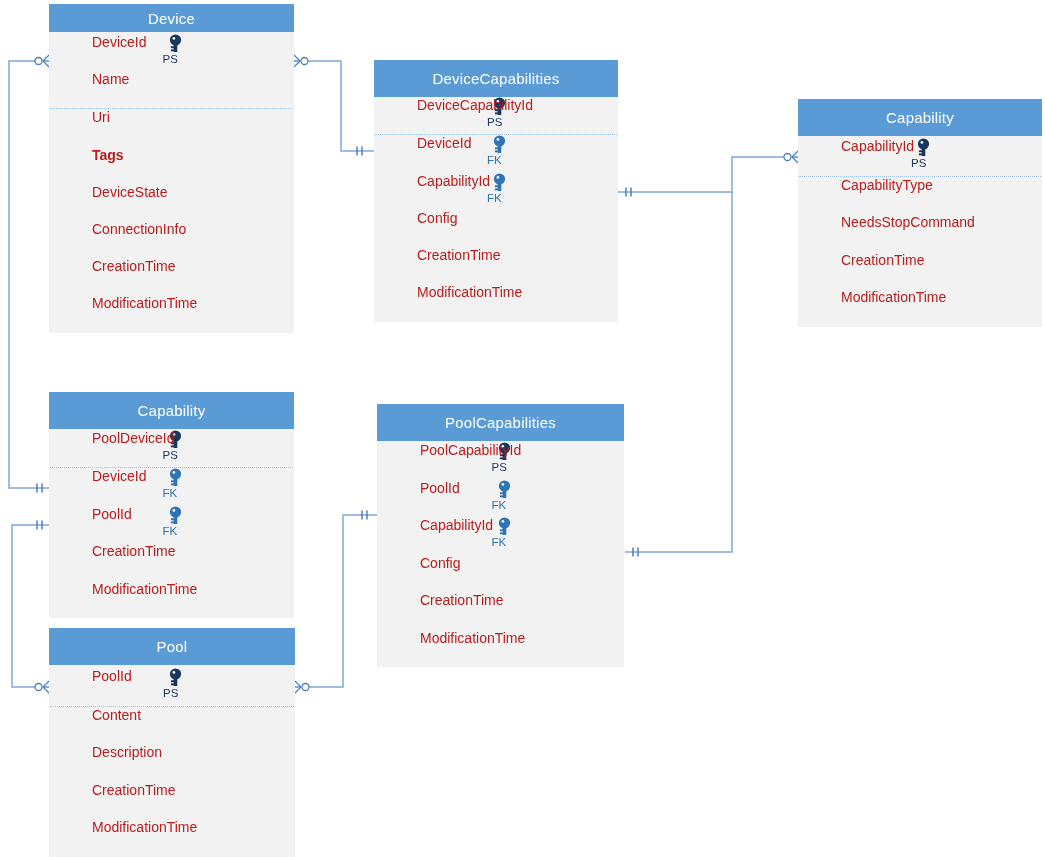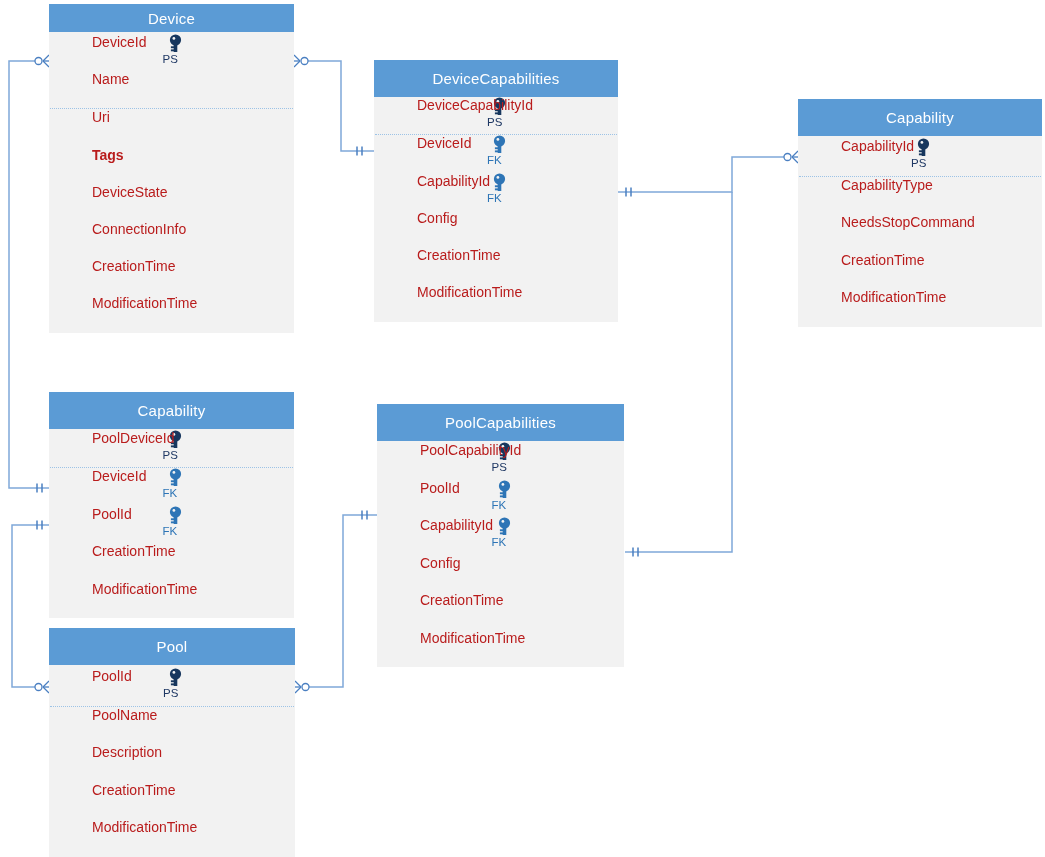--- a/index.html
+++ b/index.html
@@ -410,21 +410,21 @@
               <circle cx="5.9" cy="4.4" r="1.4" fill="#F2F2F2"></circle>
             </svg>
           </span>
     <span class="key-label ps">PS</span>
     <span class="field-name">PoolId</span>
   </div>
         <div class="pk-separator" style="border-top-color: rgb(157, 195, 230);"></div>
         <div class="er-row" style="height: 37.6px;">
     <span class="key-wrap"></span>
     <span class="key-label"></span>
-    <span class="field-name">PoolName</span>
+    <span class="field-name">Content</span>
   </div>
         <div class="er-row" style="height: 37.6px;">
     <span class="key-wrap"></span>
     <span class="key-label"></span>
     <span class="field-name">Description</span>
   </div>
         <div class="er-row" style="height: 37.6px;">
     <span class="key-wrap"></span>
     <span class="key-label"></span>
     <span class="field-name">CreationTime</span>

